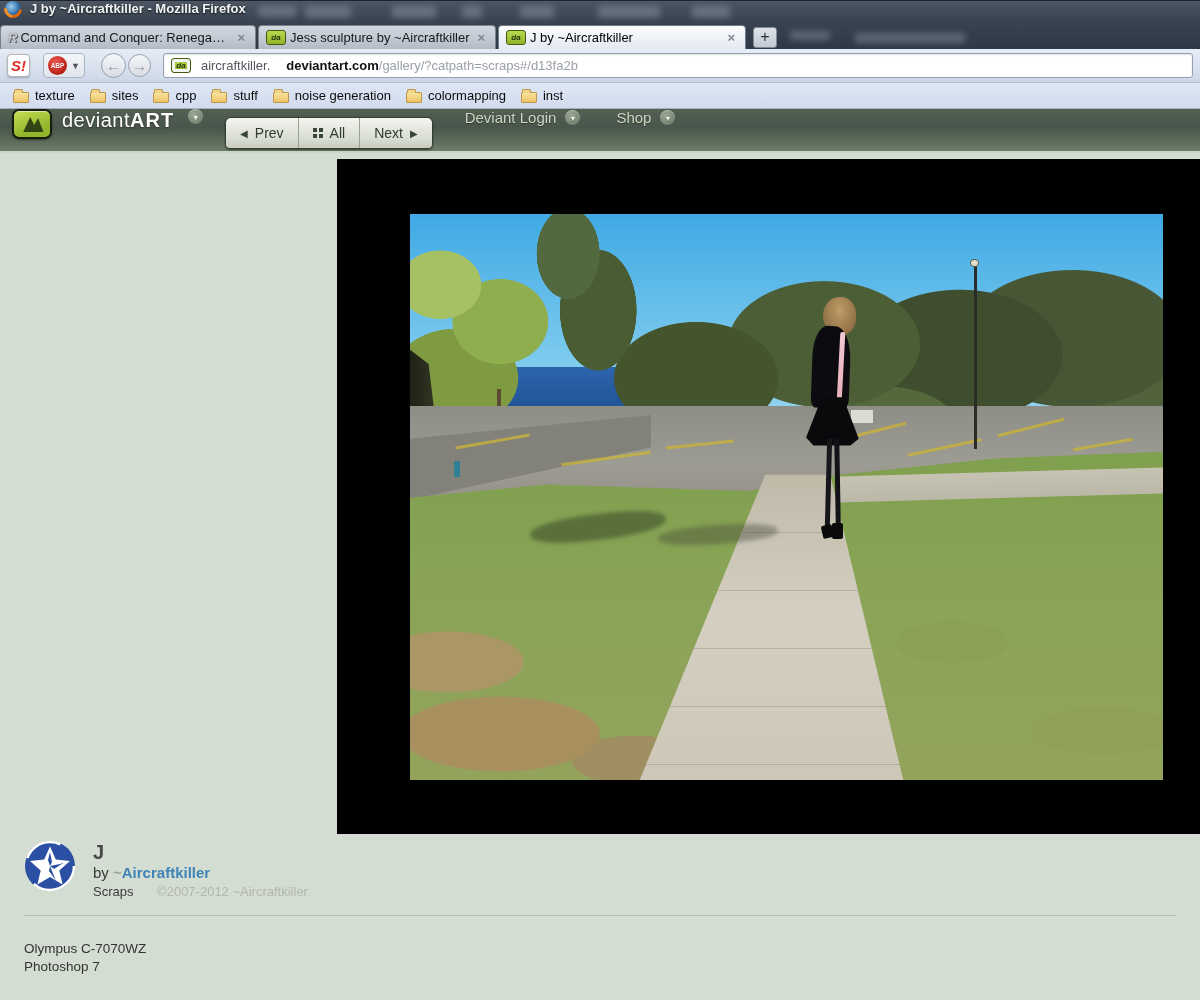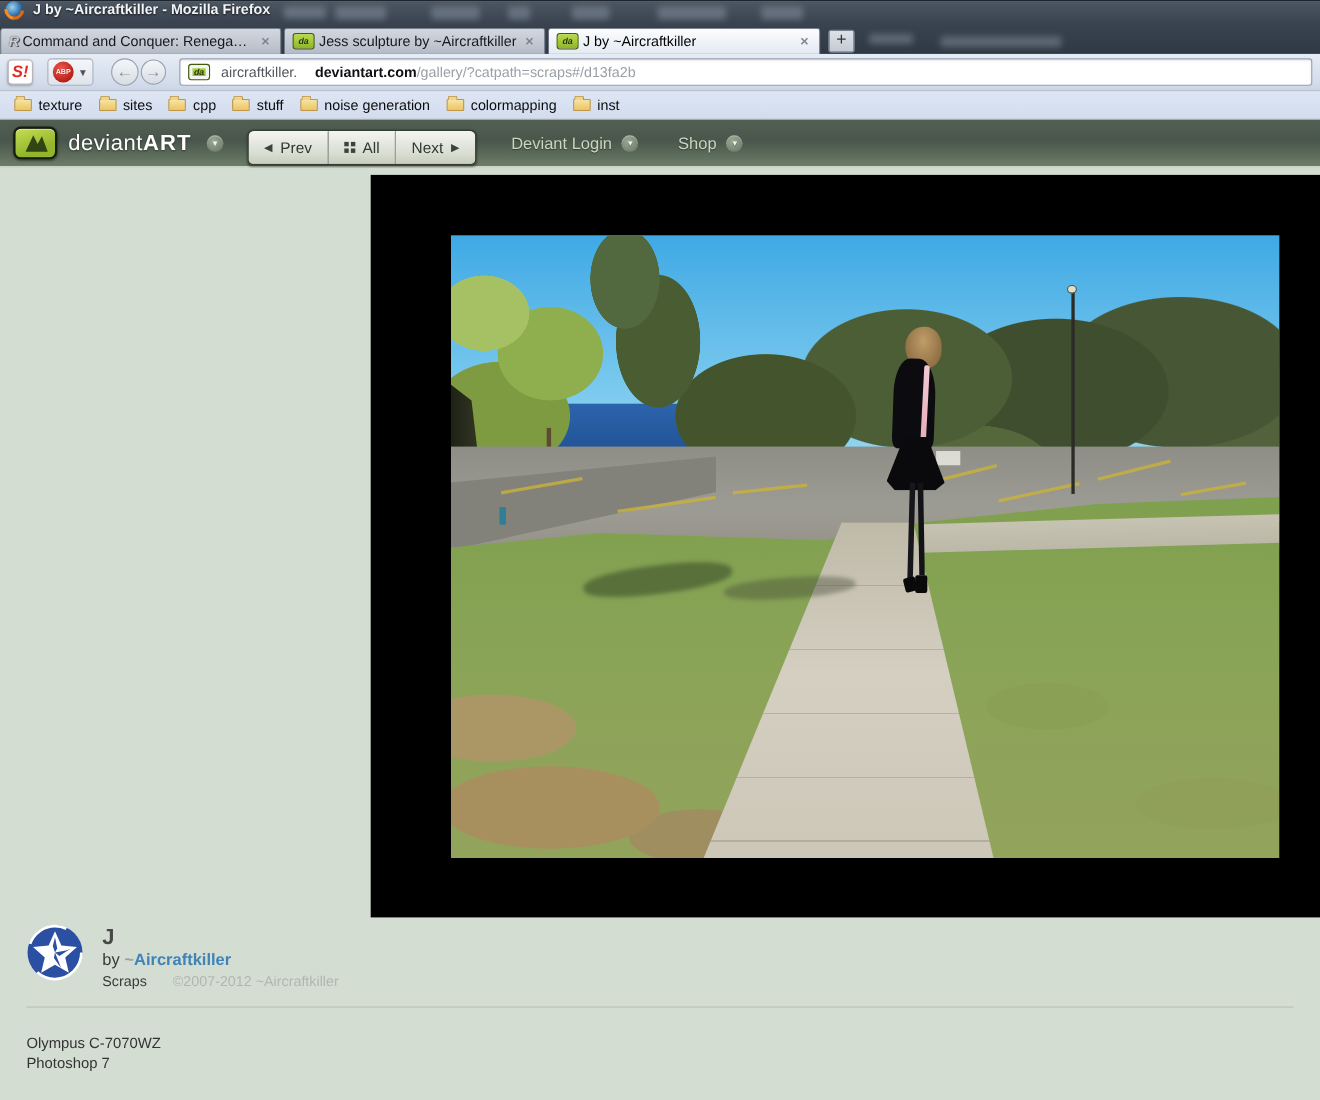--- a/index.html
+++ b/index.html
@@ -41,26 +41,26 @@
   .arrow-btn.fwd { width:23px; height:23px; line-height:21px; }
   .urlbar { flex:1; height:25px; margin-left:12px; background:#fff; border:1px solid #93a0b2; border-radius:3px; display:flex; align-items:center; padding:0 5px; box-shadow:inset 0 1px 2px rgba(0,0,0,.12); }
   .urlbar .da-fav { margin:0 2px; box-shadow:0 0 0 3px #f2f5f2 inset; }
   .url-text { font-size:13px; margin-left:8px; white-space:nowrap; }
   .url-sub { color:#52575e; }
   .url-domain { color:#0f1114; font-weight:bold;margin-left:16px; }
   .url-path { color:#9aa0a8; }
 
   
   .bookmarksbar { height:26px; background:linear-gradient(180deg,#dee6f4,#d2dcee); border-bottom:1px solid #a5afc0; display:flex; align-items:center; padding-left:8px; }
-  .bm-item { display:flex; align-items:flex-start; padding:2px 10px 2px 5px; font-size:13px; color:#0c0c0c; }
+  .bm-item { display:flex; align-items:flex-end; padding:2px 10px 2px 5px; font-size:13px; color:#0c0c0c; }
   .folder-icon { width:16px; height:11px; background:linear-gradient(180deg,#f8e39e,#ecc465); border:1px solid #bd964b; border-radius:1px; position:relative; margin:2px 6px 0 0; flex:0 0 16px; }
   .folder-icon::before { content:''; position:absolute; top:-4px; left:0px; width:7px; height:3px; background:#f2d488; border:1px solid #bd964b; border-bottom:none; border-radius:2px 2px 0 0; }
 
   
-  .site-header { height:44px; background:linear-gradient(180deg,#535f53 0%,#47544а 35%,#49564b 45%,#6c7d68 100%); background:linear-gradient(180deg,#535f53 0%,#49564b 45%,#6c7d68 100%); border-bottom:2px solid #ccd6c8; display:flex; align-items:center; padding-left:12px; }
+  .site-header { height:44px; background:linear-gradient(180deg,#535f53 0%,#47544а 35%,#49564b 45%,#6c7d68 100%); background:linear-gradient(180deg,#535f53 0%,#49564b 45%,#6c7d68 100%); border-bottom:2px solid #ccd6c8; display:flex; align-items:flex-start; padding-left:12px; }
   .da-logo-box { width:40px; height:30px; background:linear-gradient(160deg,#c6dd55,#92b52b 70%); border:2px solid #161d0c; border-radius:7px; box-shadow:inset 0 1px 0 rgba(255,255,255,.5), 0 1px 2px rgba(0,0,0,.4); display:flex; align-items:center; justify-content:center; }
   .da-wordmark { margin-left:10px; font-size:20px; color:#fff; letter-spacing:.5px; text-shadow:0 1px 2px rgba(0,0,0,.45); }
   .da-wordmark .dv { font-weight:normal; }
   .da-wordmark .art { font-weight:bold; letter-spacing:1px; }
   .chev { width:15px; height:15px; border-radius:50%; background:radial-gradient(circle at 40% 35%, #9aa895, #73816f 75%); display:inline-flex; align-items:center; justify-content:center; box-shadow:inset 0 1px 1px rgba(255,255,255,.35); }
   .chev::after { content:'▼'; font-size:7px; color:#eef2ea; transform:translateY(.5px); }
   .logo-chev { margin-left:14px; }
   .pager { display:flex; margin:8px 0 0 22px; height:32px; border-radius:6px 6px 5px 5px; overflow:hidden; border:1px solid #323d33; box-shadow:0 1px 2px rgba(0,0,0,.45), inset 0 1px 0 rgba(255,255,255,.7); }
   .pager-btn { background:linear-gradient(180deg,#f4f5f0,#d8dcd1 70%,#c8cdbf); color:#2f3a30; font-size:14px; padding:0 14px; display:flex; align-items:center; border-right:1px solid #9aa296; }
   .pager-btn:last-child { border-right:none; }

